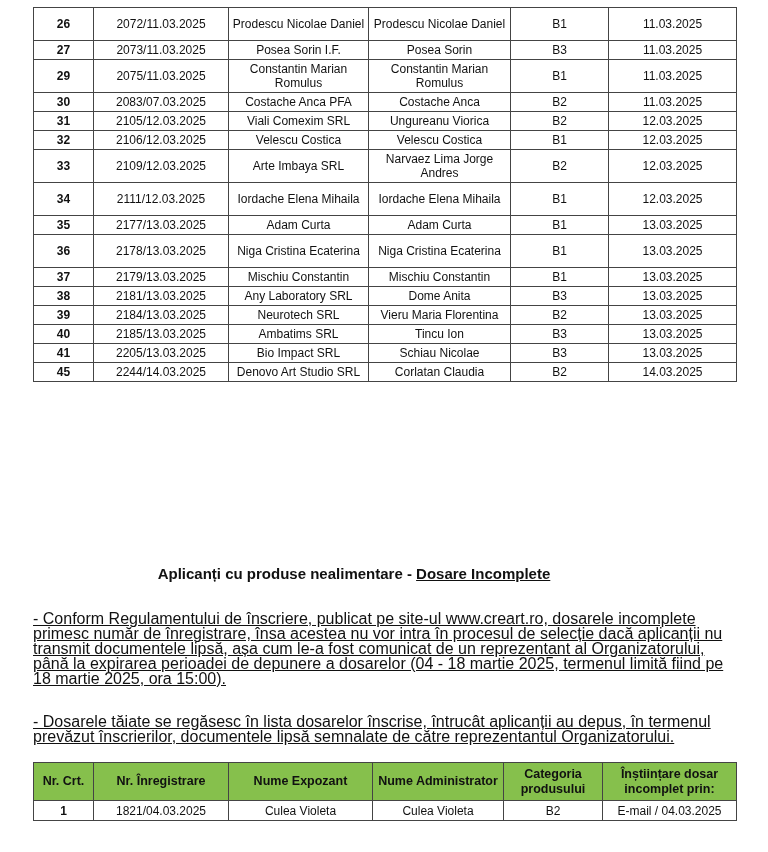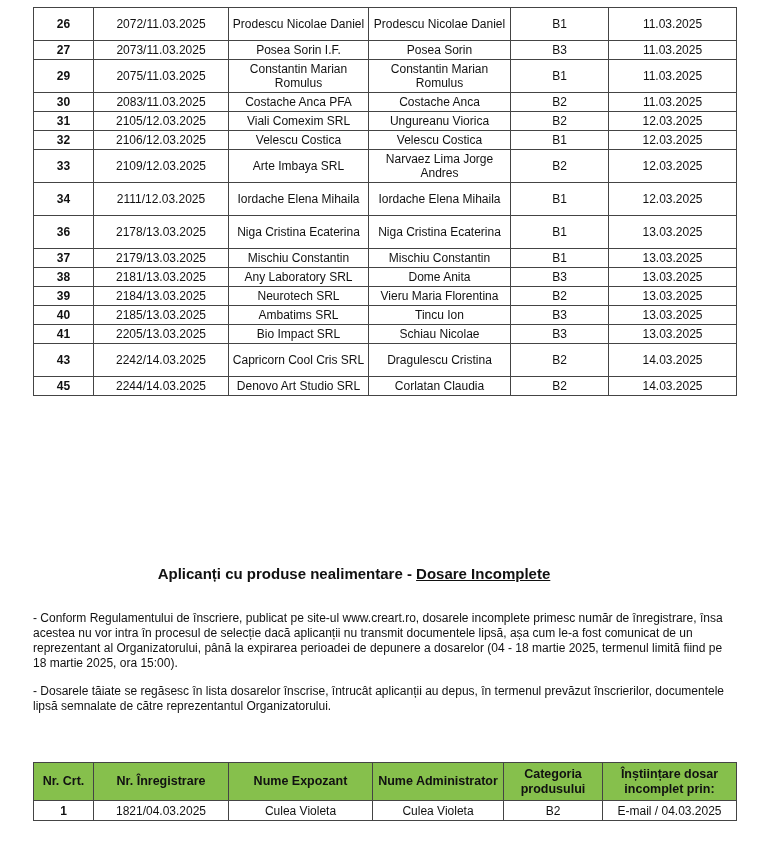--- a/index.html
+++ b/index.html
@@ -8,23 +8,23 @@
   table { border-collapse: collapse; table-layout: fixed; position: absolute; left: 33px; }
   td, th { border: 1px solid #444; text-align: center; vertical-align: middle;
            font-size: 12px; line-height: 14px; padding: 0 3px; }
   #main-table { top: 7px; width: 703px; }
   #main-table td.nr { font-weight: bold; }
   .h1 { height: 33px; }
   .h2 { height: 19px; }
   #section-title { position: absolute; top: 565px; left: 0; width: 708px; text-align: center;
                    font-weight: bold; font-size: 15px; }
   #section-title .ul { text-decoration: underline; }
-  .note { position: absolute; left: 33px; width: 705px; font-size: 12px; line-height: 15px; }
+  .note { position: absolute; left: 33px; width: 705px; font-size: 16px; line-height: 15px; text-decoration: underline; }
   #note-1 { top: 611px; }
-  #note-2 { top: 684px; }
+  #note-2 { top: 714px; }
   #incomplete-table { top: 762px; width: 703px; }
   #incomplete-table th { background: #8bc34a; background: #86c04c; font-weight: bold; font-size: 12.5px;
                          line-height: 15px; height: 37px; }
   #incomplete-table td { height: 19px; }
   #incomplete-table td.nr { font-weight: bold; }
 </style>
 </head>
 <body>
 
 <table id="main-table">
@@ -56,21 +56,21 @@
       <tr class="h1">
         <td class="nr">29</td>
         <td>2075/11.03.2025</td>
         <td>Constantin Marian Romulus</td>
         <td>Constantin Marian Romulus</td>
         <td>B1</td>
         <td>11.03.2025</td>
       </tr>
       <tr class="h2">
         <td class="nr">30</td>
-        <td>2083/11.03.2025</td>
+        <td>2083/07.03.2025</td>
         <td>Costache Anca PFA</td>
         <td>Costache Anca</td>
         <td>B2</td>
         <td>11.03.2025</td>
       </tr>
       <tr class="h2">
         <td class="nr">31</td>
         <td>2105/12.03.2025</td>
         <td>Viali Comexim SRL</td>
         <td>Ungureanu Viorica</td>
@@ -94,20 +94,28 @@
         <td>12.03.2025</td>
       </tr>
       <tr class="h1">
         <td class="nr">34</td>
         <td>2111/12.03.2025</td>
         <td>Iordache Elena Mihaila</td>
         <td>Iordache Elena Mihaila</td>
         <td>B1</td>
         <td>12.03.2025</td>
       </tr>
+      <tr class="h2">
+        <td class="nr">35</td>
+        <td>2177/13.03.2025</td>
+        <td>Adam Curta</td>
+        <td>Adam Curta</td>
+        <td>B1</td>
+        <td>13.03.2025</td>
+      </tr>
       <tr class="h1">
         <td class="nr">36</td>
         <td>2178/13.03.2025</td>
         <td>Niga Cristina Ecaterina</td>
         <td>Niga Cristina Ecaterina</td>
         <td>B1</td>
         <td>13.03.2025</td>
       </tr>
       <tr class="h2">
         <td class="nr">37</td>
@@ -141,28 +149,20 @@
         <td>B3</td>
         <td>13.03.2025</td>
       </tr>
       <tr class="h2">
         <td class="nr">41</td>
         <td>2205/13.03.2025</td>
         <td>Bio Impact SRL</td>
         <td>Schiau Nicolae</td>
         <td>B3</td>
         <td>13.03.2025</td>
-      </tr>
-      <tr class="h1">
-        <td class="nr">43</td>
-        <td>2242/14.03.2025</td>
-        <td>Capricorn Cool Cris SRL</td>
-        <td>Dragulescu Cristina</td>
-        <td>B2</td>
-        <td>14.03.2025</td>
       </tr>
       <tr class="h2">
         <td class="nr">45</td>
         <td>2244/14.03.2025</td>
         <td>Denovo Art Studio SRL</td>
         <td>Corlatan Claudia</td>
         <td>B2</td>
         <td>14.03.2025</td>
       </tr>
     </tbody>

